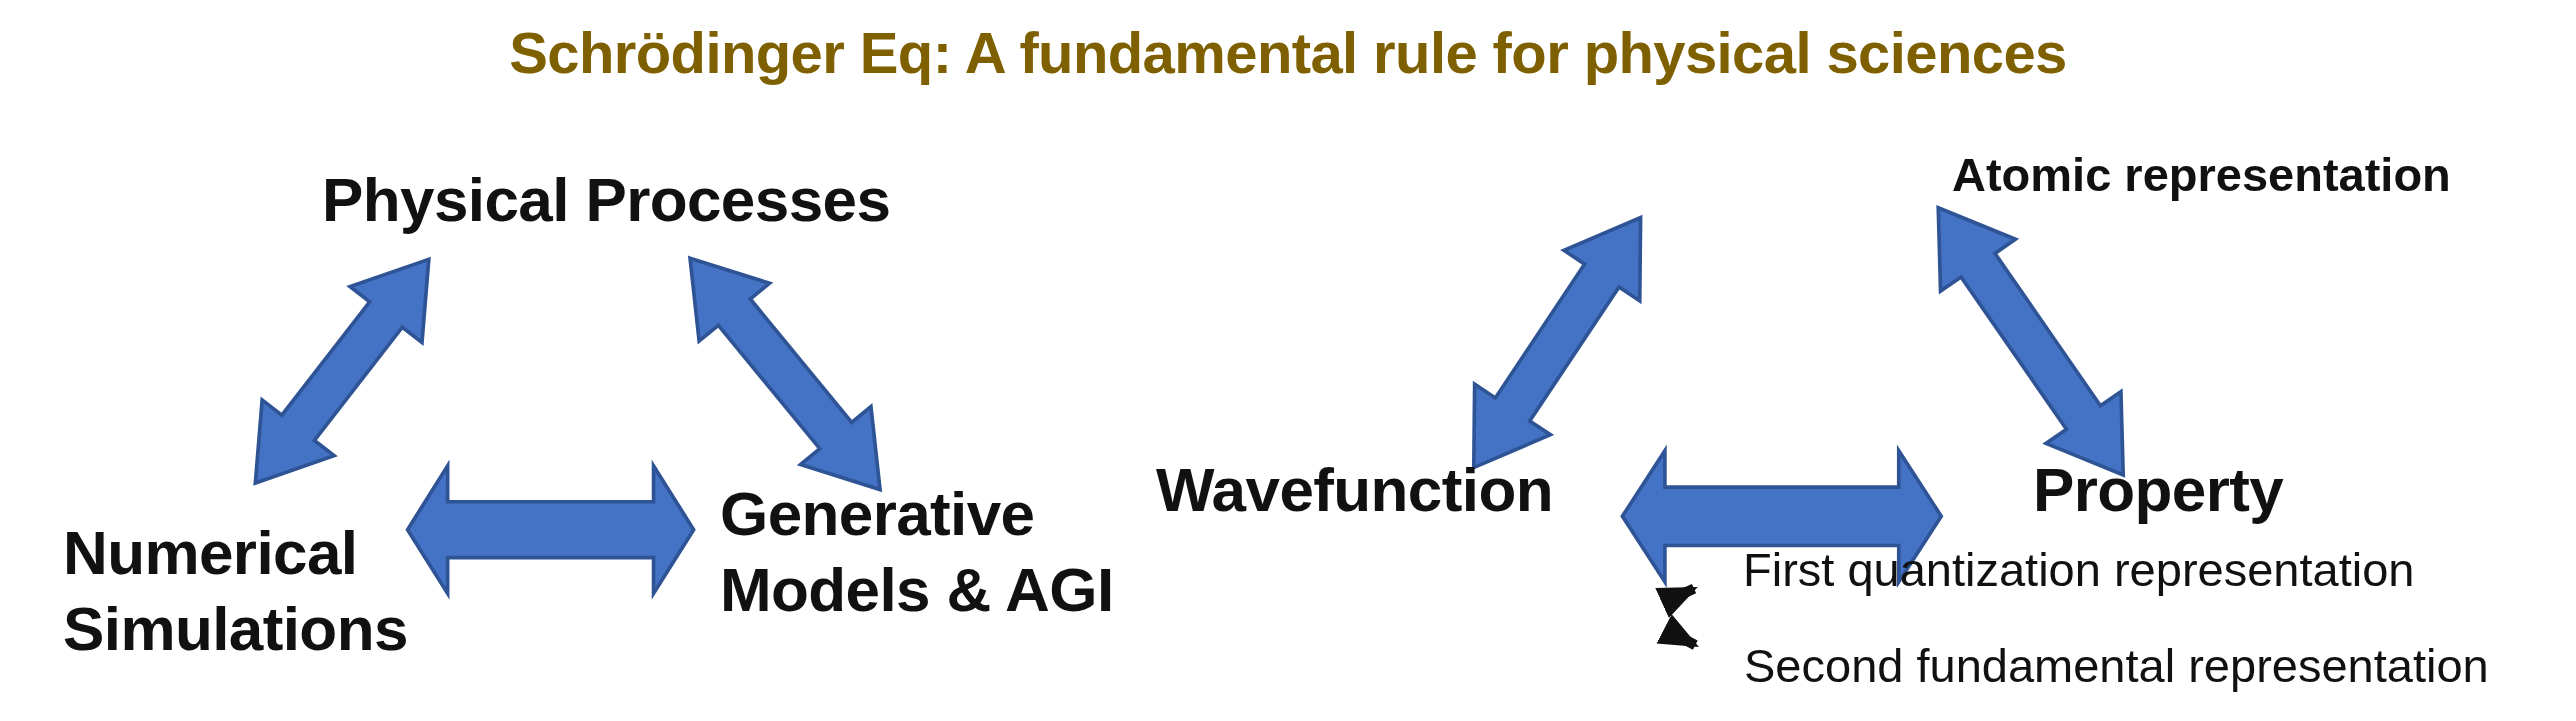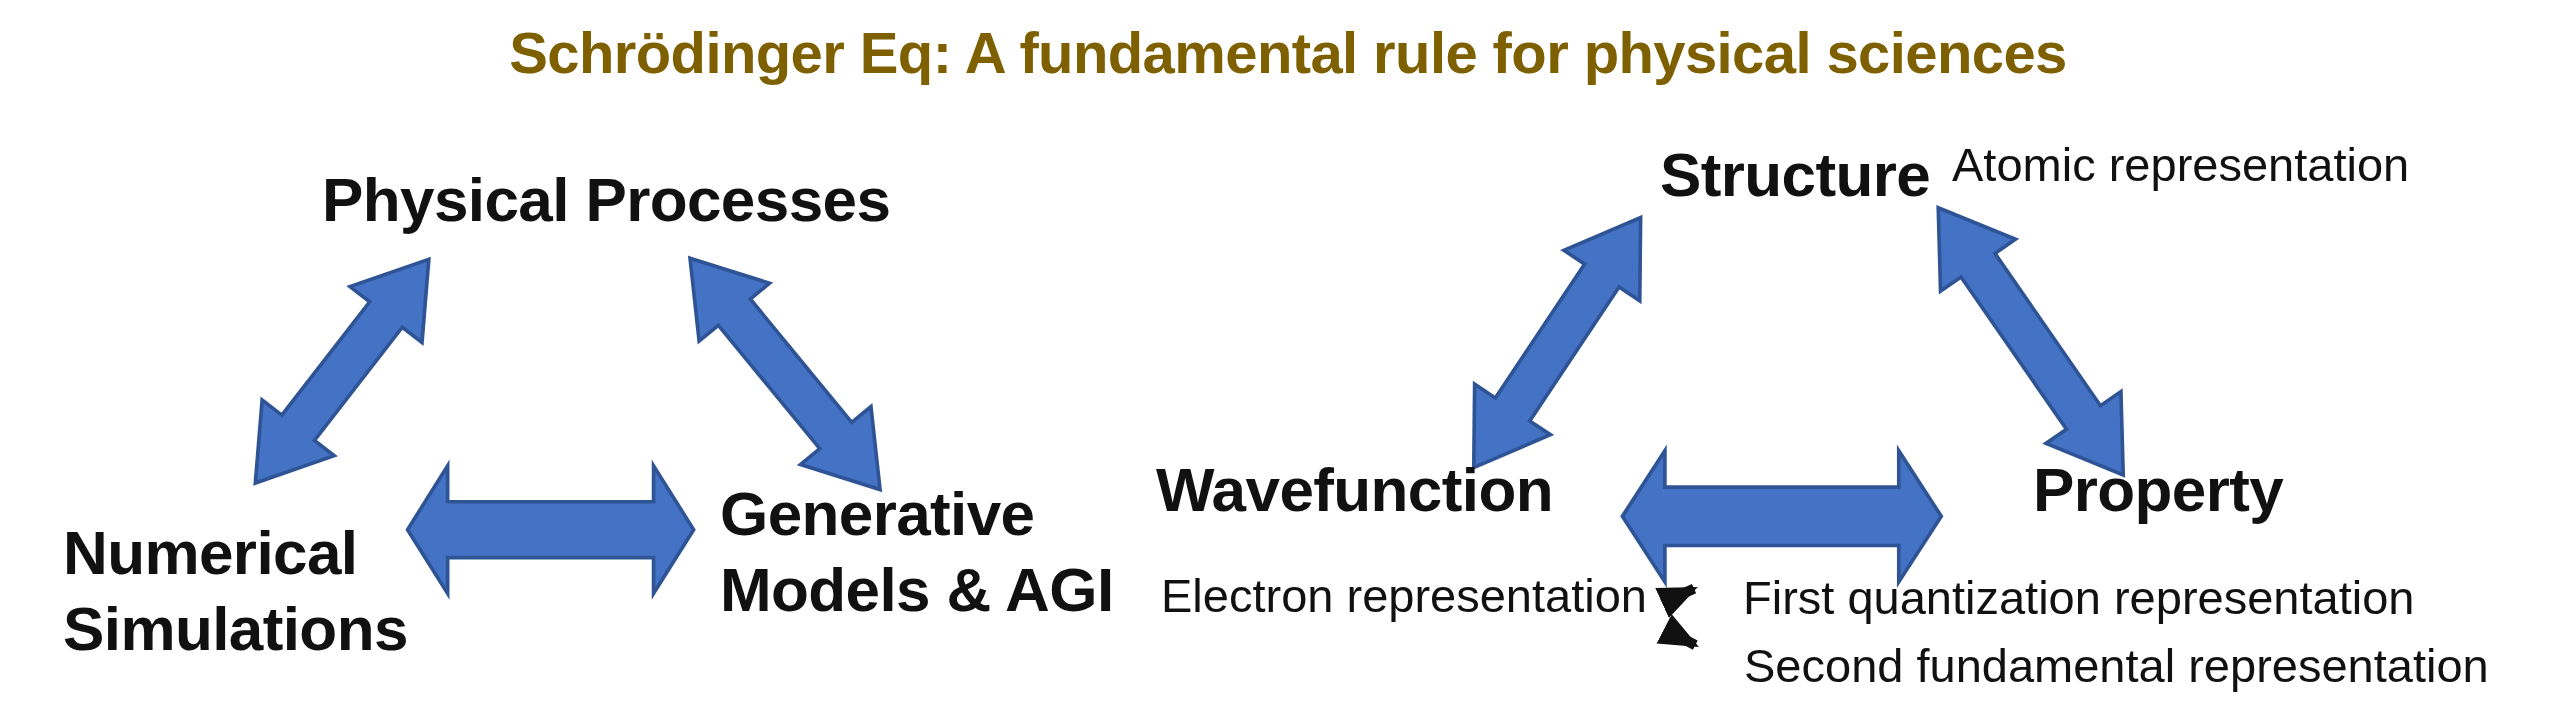--- a/index.html
+++ b/index.html
@@ -106,28 +106,26 @@
   <div class="label node" style="left:63px; top:475px;margin-top:40px;">
     <div>Numerical</div>
     <div>Simulations</div>
   </div>
 
   <div class="label node" style="left:720px; top:476px;">
     <div>Generative</div>
     <div>Models &amp; AGI</div>
   </div>
 
-  <div class="label node" style="left:1660px; top:137px;">Structure</div>
 
-  <div class="label annot" style="left:1952px; top:136px;">Atomic representation</div>
+  <div class="label annot" style="left:1952px; top:146px;font-weight:bold;">Atomic representation</div>
 
   <div class="label node" style="left:1156px; top:452px;">Wavefunction</div>
 
   <div class="label node" style="left:2033px; top:452px;">Property</div>
 
-  <div class="label annot" style="left:1161px; top:567px;">Electron representation</div>
 
-  <div class="label annot" style="left:1743px; top:541px;margin-top:28px;">First quantization representation</div>
+  <div class="label annot" style="left:1743px; top:541px;">First quantization representation</div>
 
   <div class="label annot" style="left:1744px; top:637px;">Second fundamental representation</div>
 
 </div>
 
 
 </body></html>

